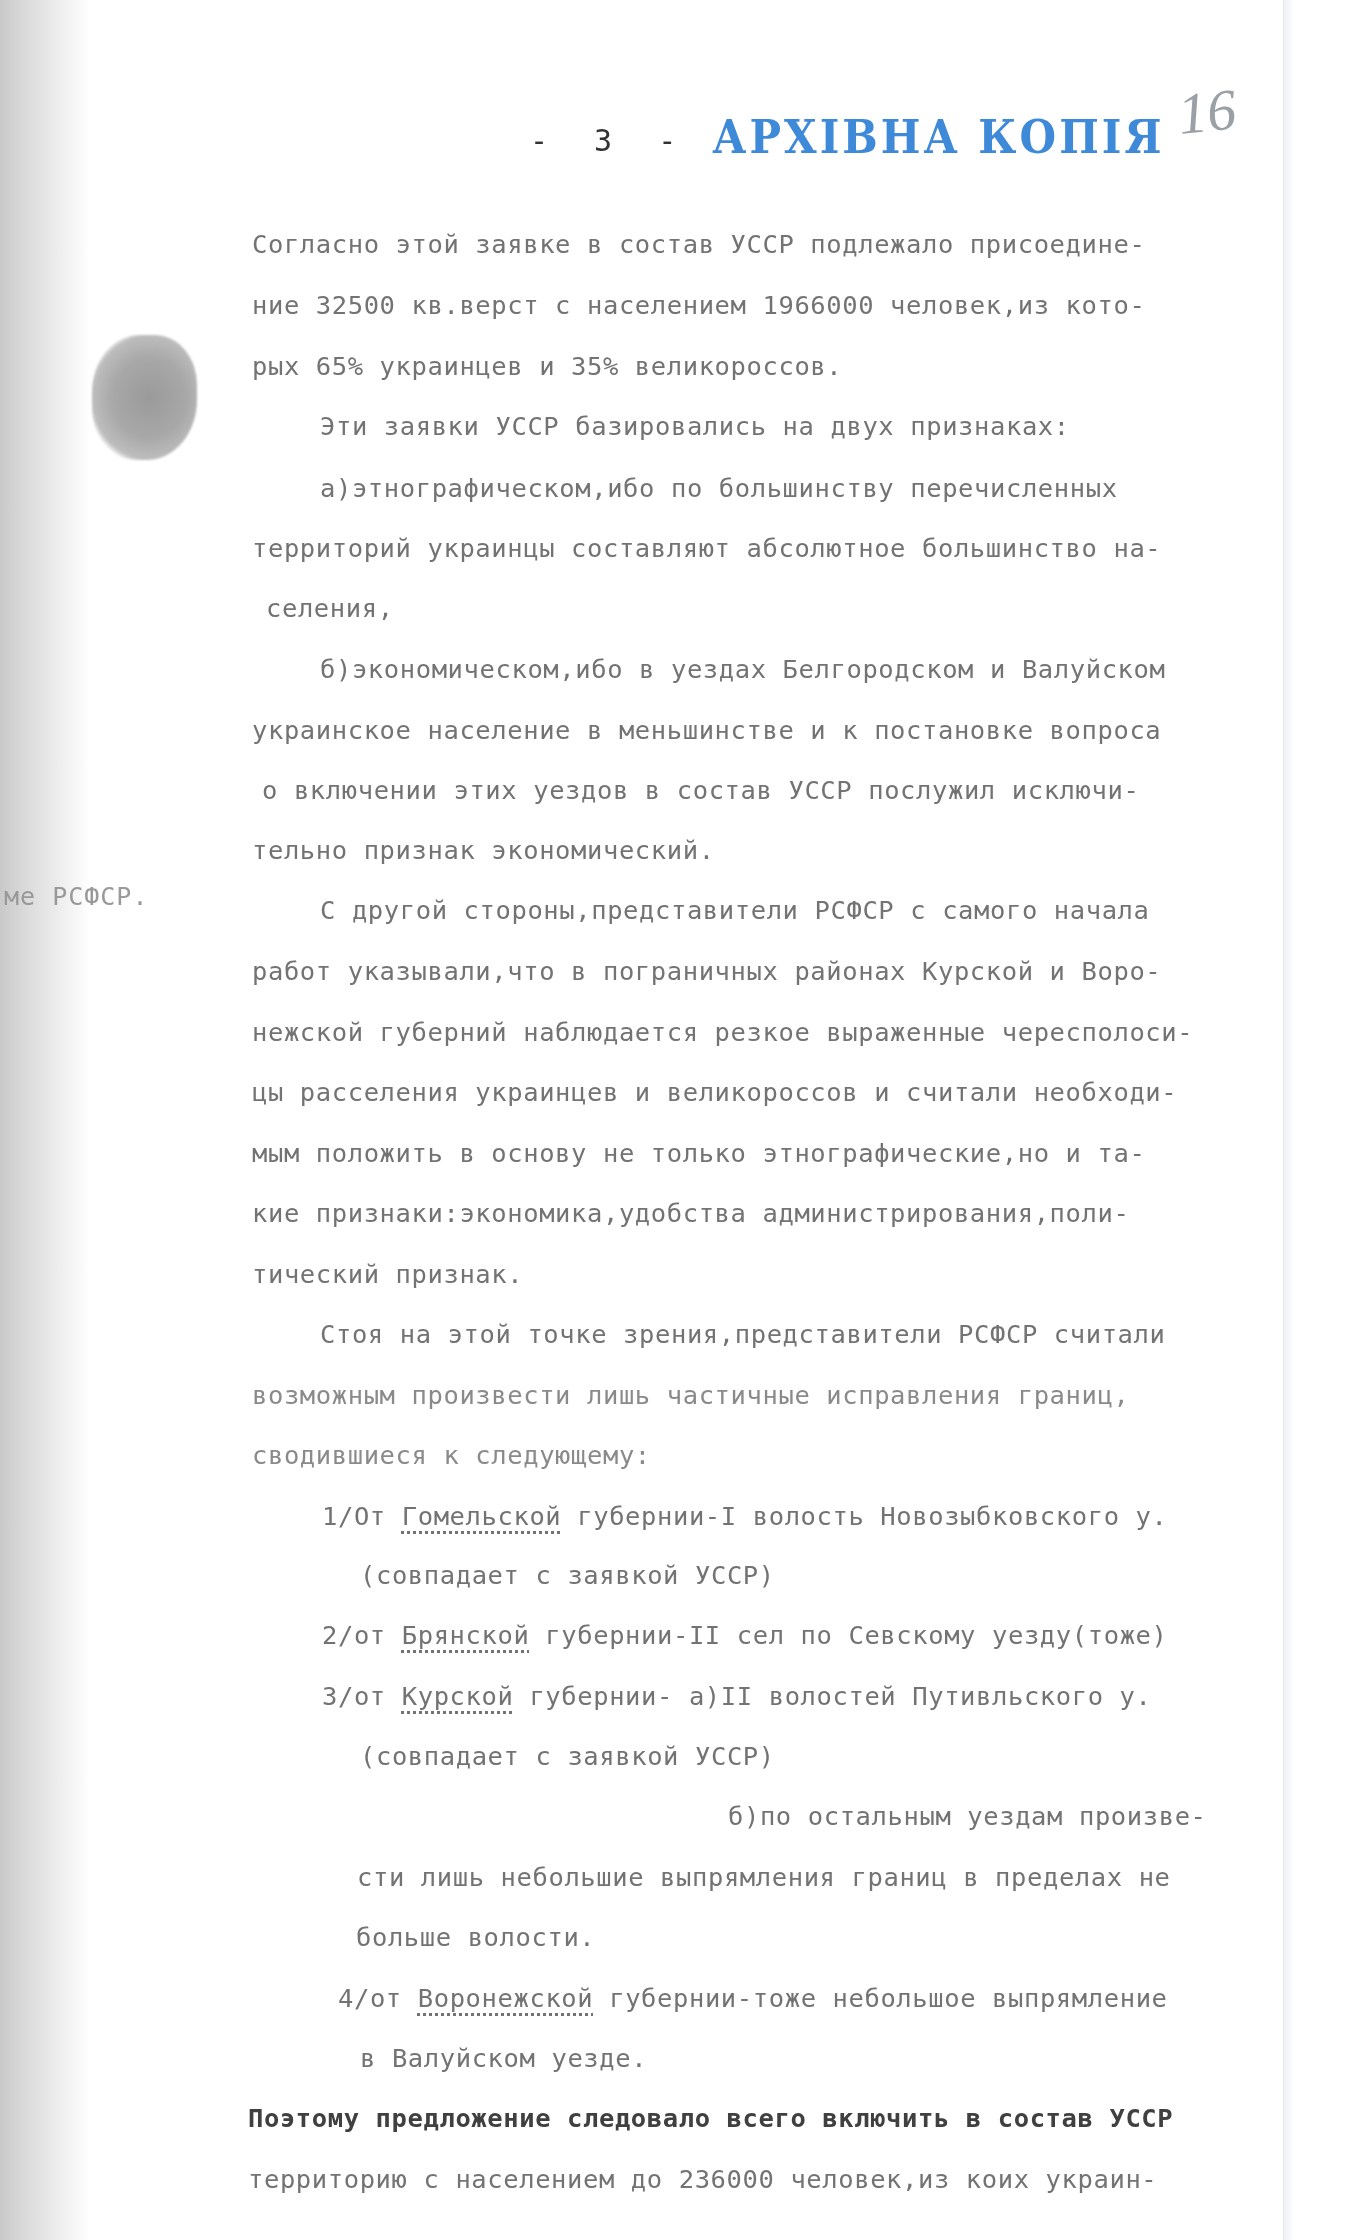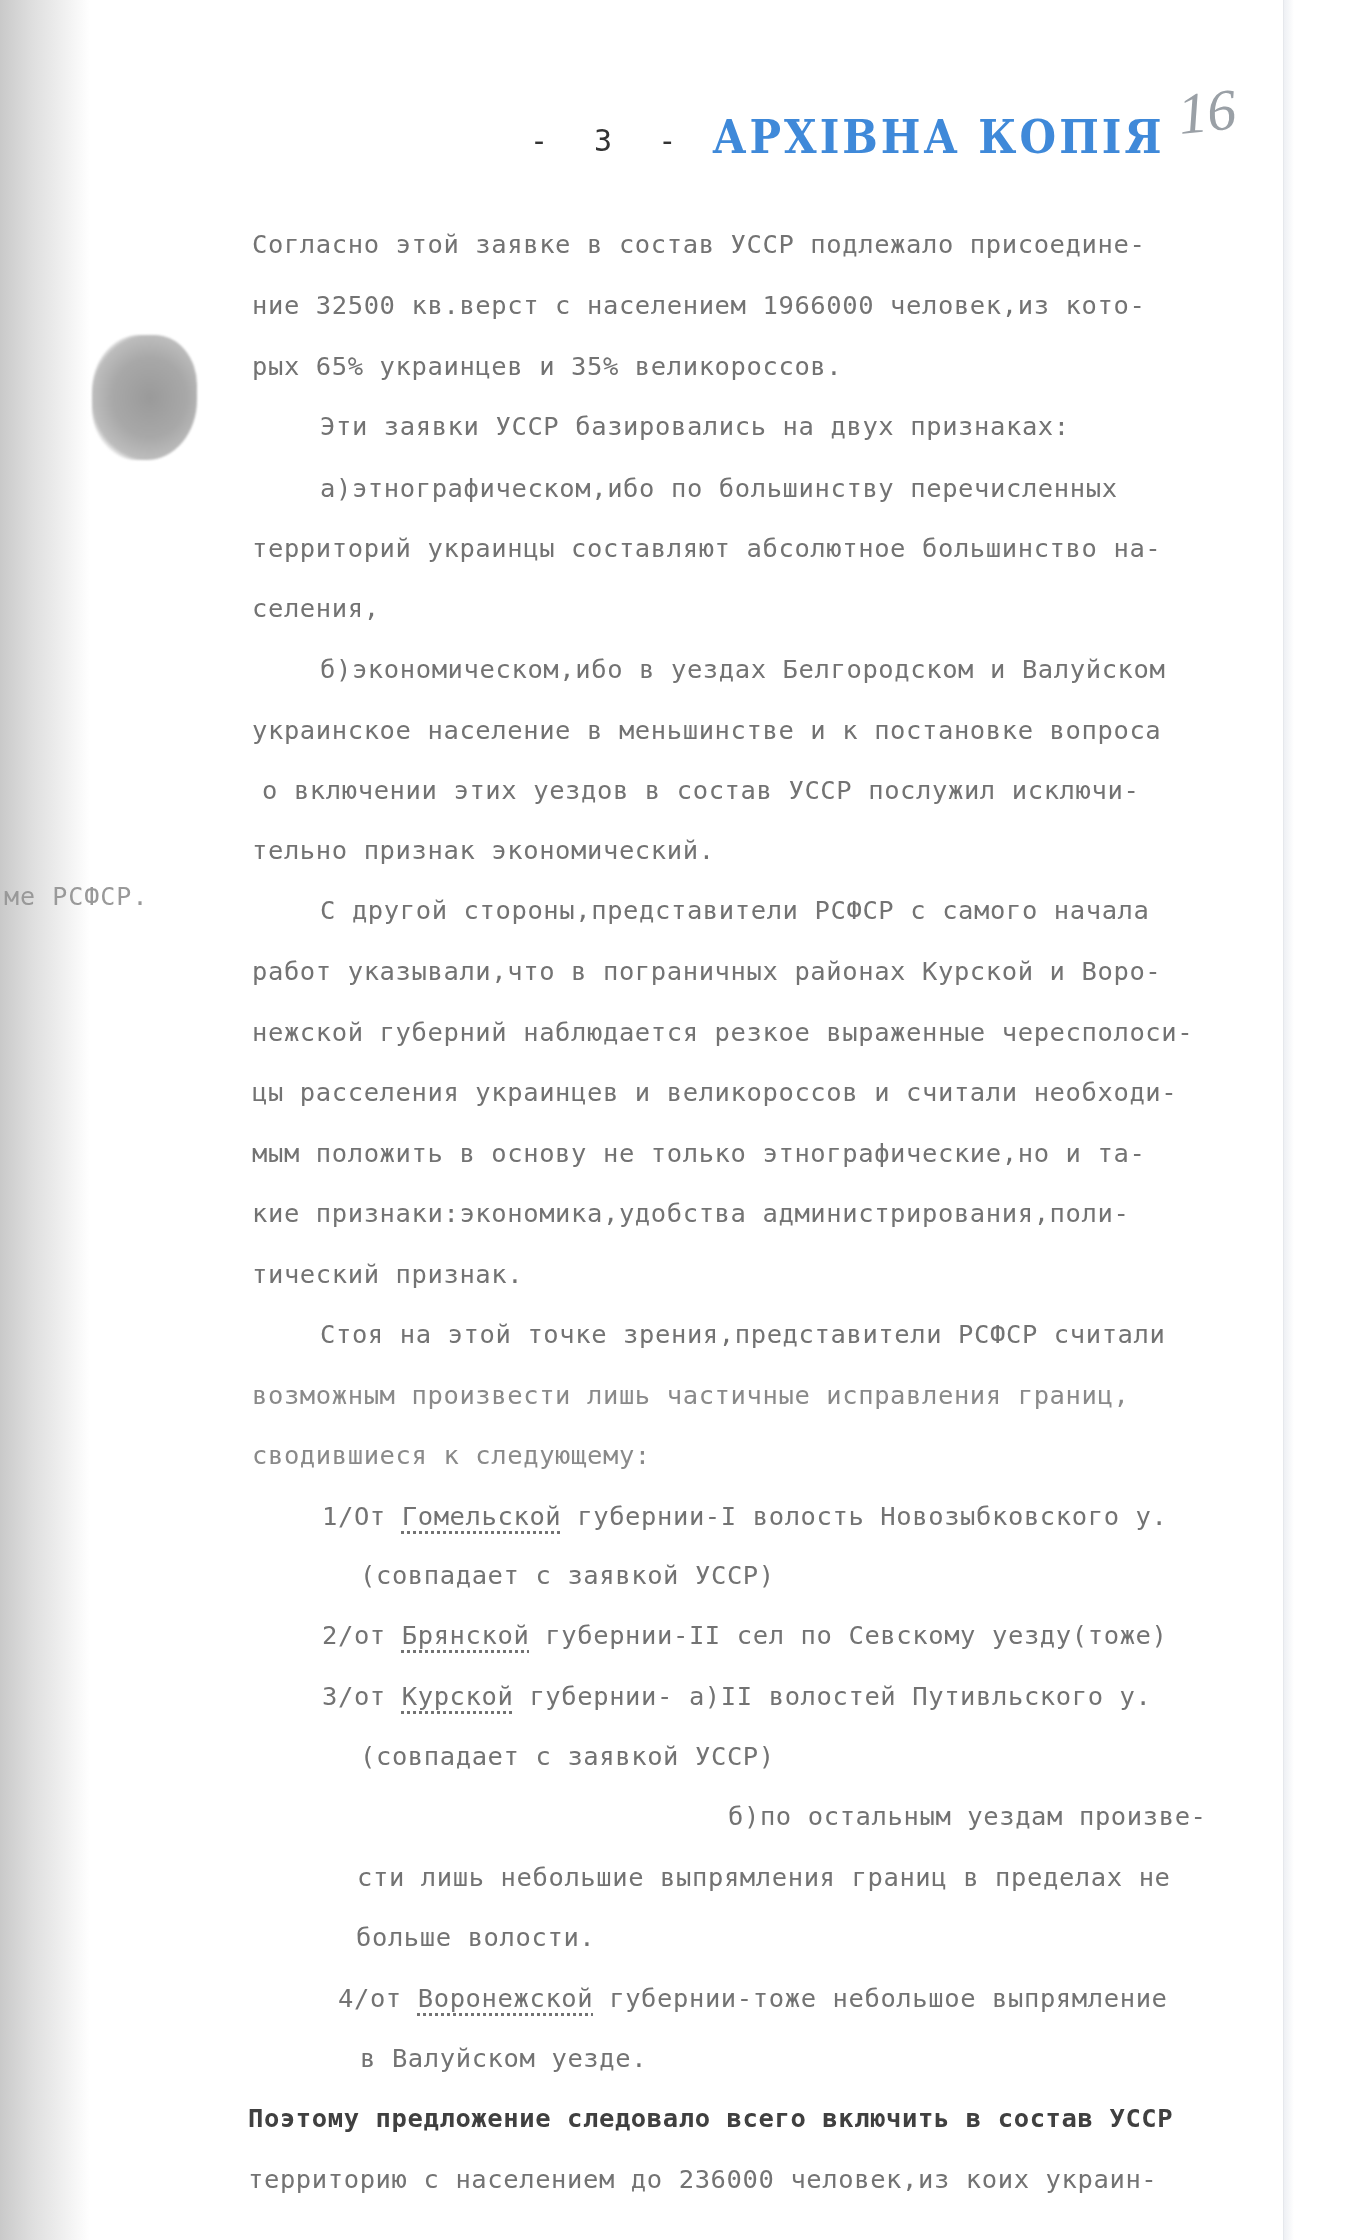--- a/index.html
+++ b/index.html
@@ -69,21 +69,21 @@
 
 <div class="margin-note">ме РСФСР.</div>
 
 <div id="body-text">
     <div class="line" style="left: 252px; top: 232px;">Согласно этой заявке в состав УССР подлежало присоедине-</div>
     <div class="line" style="left: 252px; top: 293px;">ние 32500 кв.верст с населением 1966000 человек,из кото-</div>
     <div class="line" style="left: 252px; top: 354px;">рых 65% украинцев и 35% великороссов.</div>
     <div class="line" style="left: 320px; top: 414px;">Эти заявки УССР базировались на двух признаках:</div>
     <div class="line" style="left: 320px; top: 476px;">а)этнографическом,ибо по большинству перечисленных</div>
     <div class="line" style="left: 252px; top: 536px;">территорий украинцы составляют абсолютное большинство на-</div>
-    <div class="line" style="left: 252px; top: 596px;">селения,</div>
+    <div class="line" style="left: 266px; top: 596px;">селения,</div>
     <div class="line" style="left: 320px; top: 657px;">б)экономическом,ибо в уездах Белгородском и Валуйском</div>
     <div class="line" style="left: 252px; top: 718px;">украинское население в меньшинстве и к постановке вопроса</div>
     <div class="line" style="left: 262px; top: 778px;">о включении этих уездов в состав УССР послужил исключи-</div>
     <div class="line" style="left: 252px; top: 838px;">тельно признак экономический.</div>
     <div class="line" style="left: 320px; top: 898px;">С другой стороны,представители РСФСР с самого начала</div>
     <div class="line" style="left: 252px; top: 959px;">работ указывали,что в пограничных районах Курской и Воро-</div>
     <div class="line" style="left: 252px; top: 1020px;">нежской губерний наблюдается резкое выраженные чересполоси-</div>
     <div class="line" style="left: 252px; top: 1080px;">цы расселения украинцев и великороссов и считали необходи-</div>
     <div class="line" style="left: 252px; top: 1141px;">мым положить в основу не только этнографические,но и та-</div>
     <div class="line" style="left: 252px; top: 1201px;">кие признаки:экономика,удобства администрирования,поли-</div>

